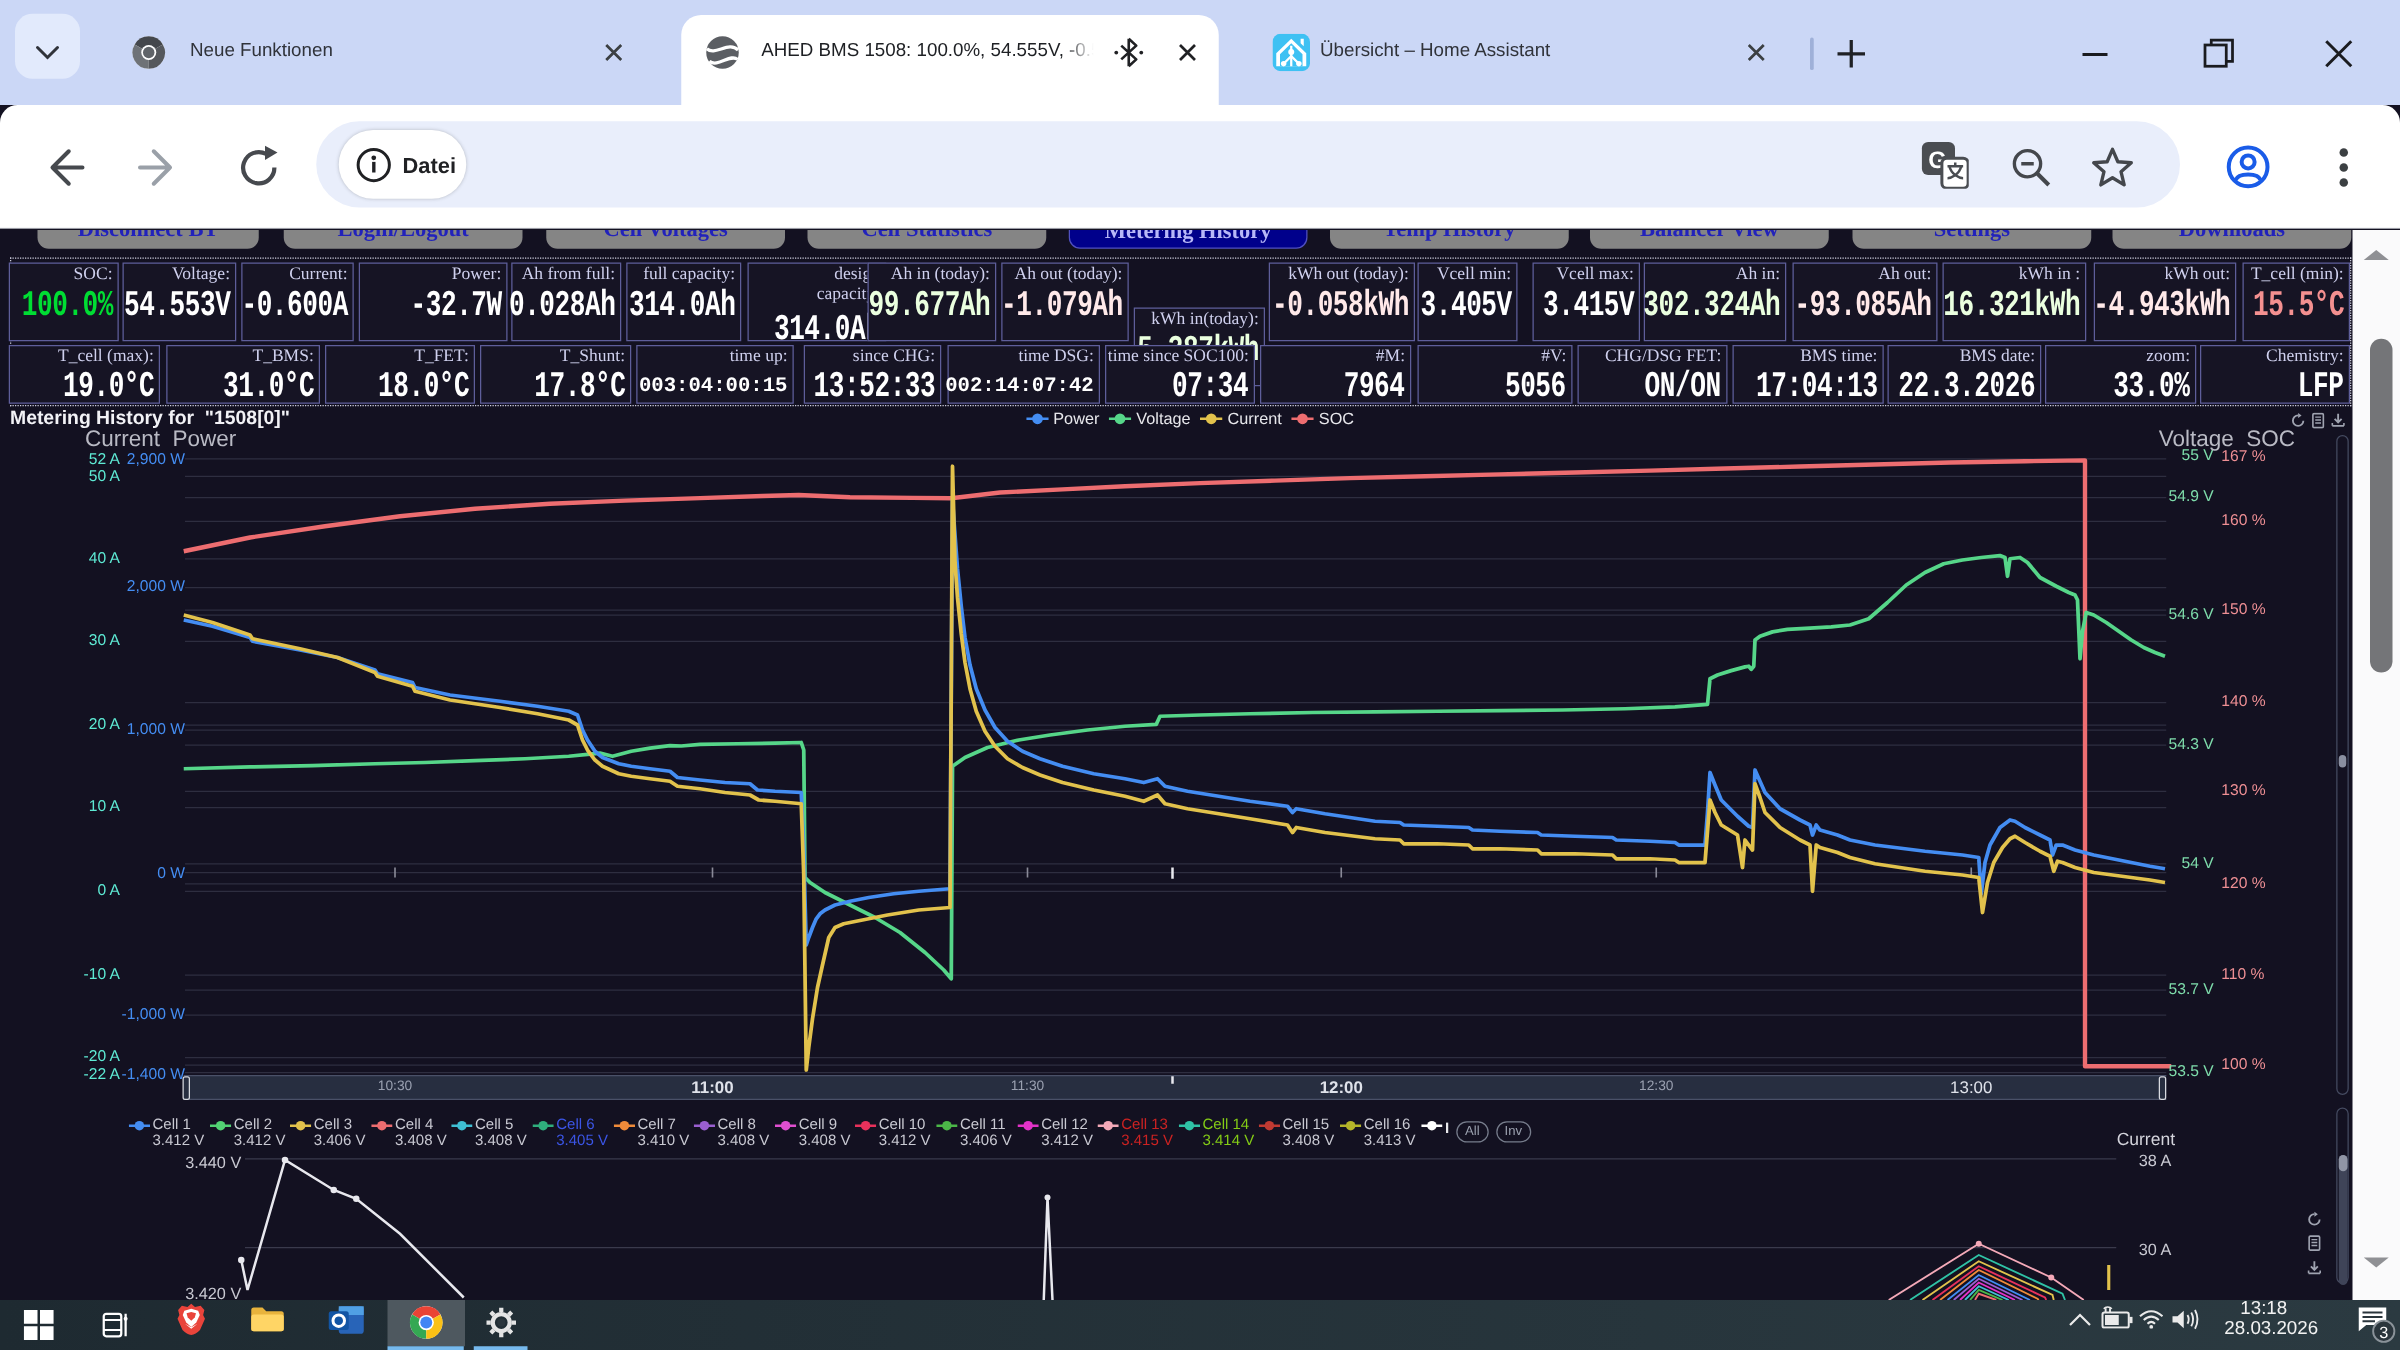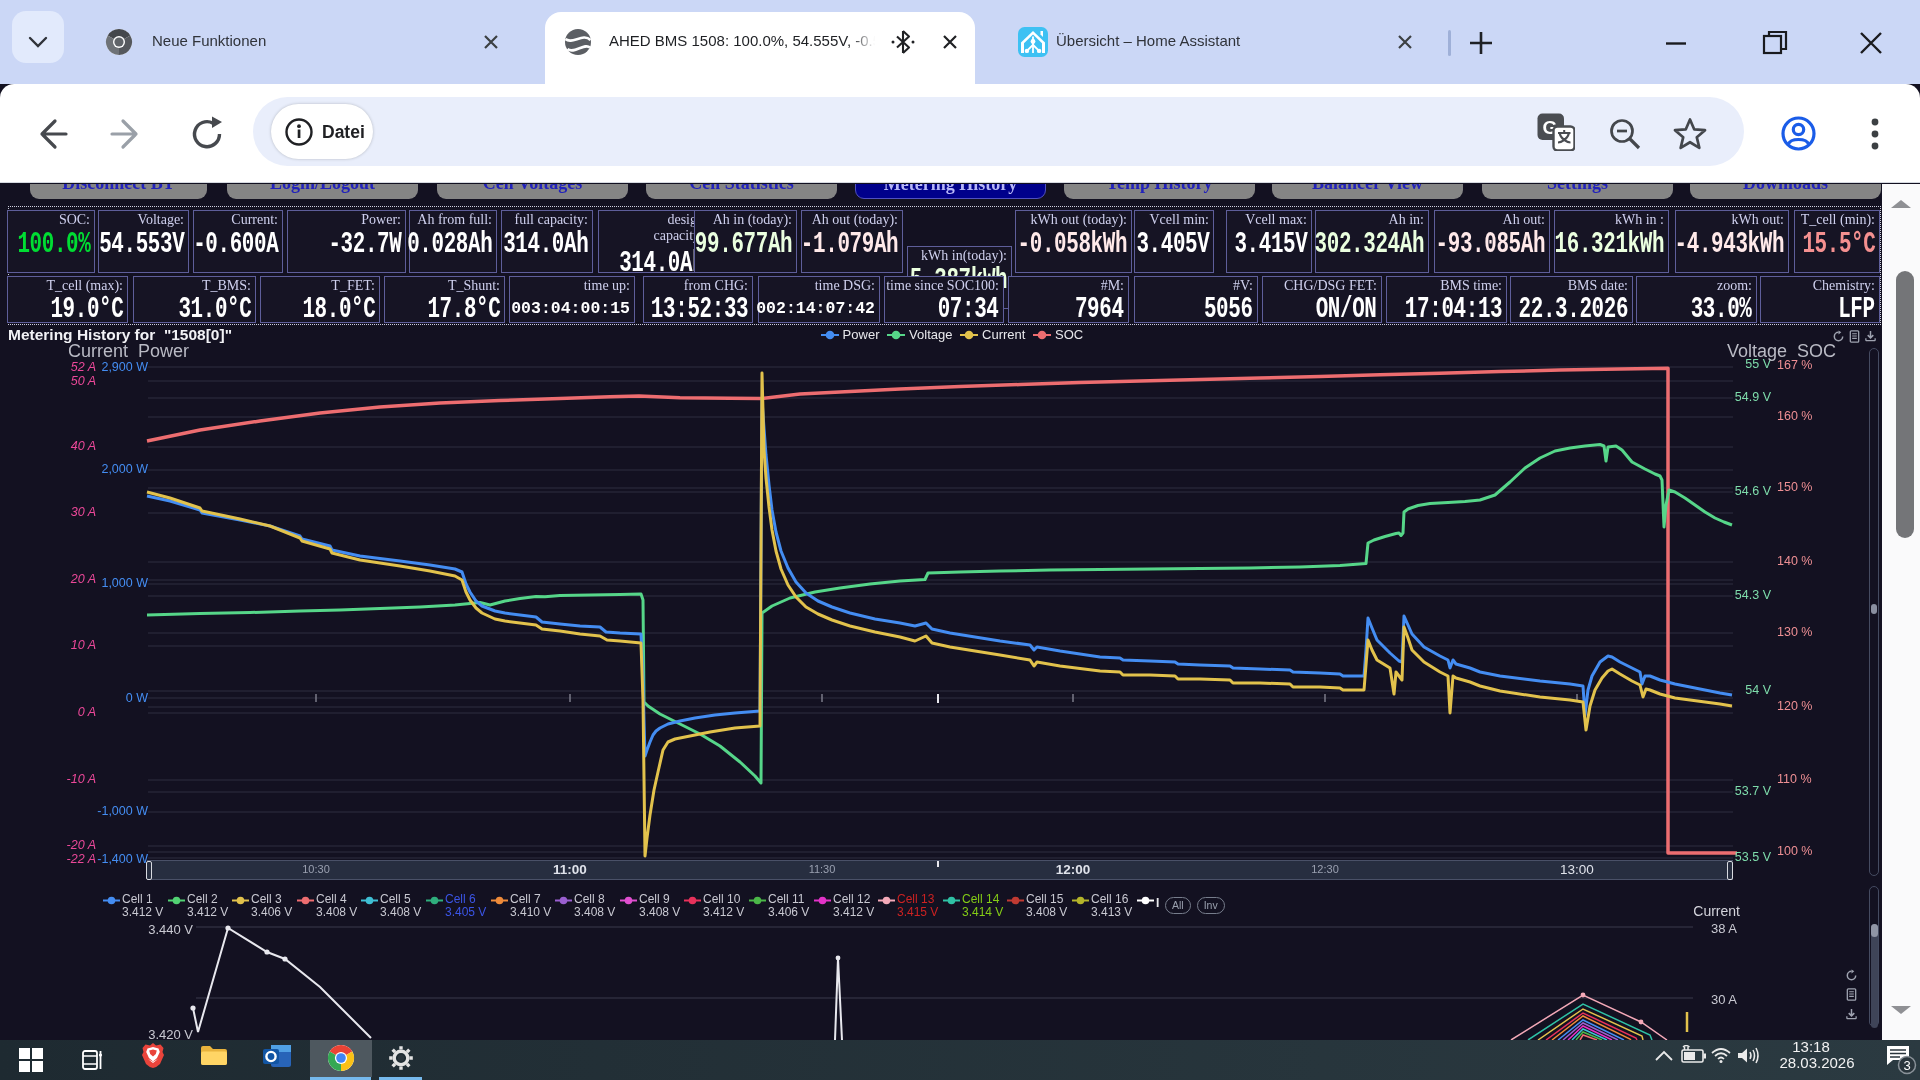--- a/index.html
+++ b/index.html
@@ -18,21 +18,21 @@
   #url { position:absolute; left:390px; top:112px; width:1125px; font-size:28px; color:#1e2024; white-space:nowrap; overflow:hidden; }
 
   #page { position:absolute; left:0; top:184px; width:1882px; height:856px; background:#131121; overflow:hidden; }
   .pbtn { position:absolute; top:-14px; height:29px; border-radius:9px; background:#858585; color:#2222bb; font-family:"Liberation Serif",serif; font-weight:bold; font-size:18px; text-align:center; line-height:27px; overflow:hidden; }
   #grid { position:absolute; left:8px; top:22px; width:1873px; height:119px; border:1px dotted #cfcfdf; }
   .cell { position:absolute; border:1px solid #5e5e9a; background:#161424; }
   .cell .lab { position:absolute; top:1px; right:4px; font-family:"Liberation Serif",serif; font-size:14px; color:#cfd0ee; text-align:right; line-height:16px; white-space:nowrap; }
   .cell .val { position:absolute; right:4px; font-family:"Liberation Mono",monospace; font-weight:bold; font-size:29px; letter-spacing:-0.5px; transform:scaleX(0.72); transform-origin:100% 0%; color:#fff; white-space:nowrap; }
 
   .yl,.bl,.gl,.rl,.wl { position:absolute; font-size:12.5px; height:15px; line-height:15px; white-space:nowrap; }
-  .yl { color:#ec4899;font-style:italic; }
+  .yl { color:#5eead4; }
   .bl { color:#448df2; }
   .gl { color:#7edcab; }
   .rl { color:#ee8f94; }
   .wl { color:#b9bac4; font-size:18px; }
 
   .ci { position:absolute; top:709px; white-space:nowrap; }
   .ci svg { vertical-align:top; margin-top:3px; }
   .ci .t { display:inline-block; font-size:12px; line-height:13px; color:#c9c9d2; margin-left:2px; }
 
   #taskbar { position:absolute; left:0; top:1040px; width:1920px; height:40px; background:linear-gradient(90deg,#1e2a31,#2b3a41); }
@@ -248,21 +248,21 @@
       </div>
 <div class="cell" style="left:384px;top:92px;width:121px;height:47px;">
         <div class="lab">T_Shunt:</div>
         <div class="val" style="top:16px;color:#fff;">17.8°C</div>
       </div>
 <div class="cell" style="left:509px;top:92px;width:126px;height:47px;">
         <div class="lab">time up:</div>
         <div class="val" style="top:22px;font-size:16.5px;transform:none;letter-spacing:0;color:#fff;">003:04:00:15</div>
       </div>
 <div class="cell" style="left:643px;top:92px;width:110px;height:47px;">
-        <div class="lab">from CHG:</div>
+        <div class="lab">since CHG:</div>
         <div class="val" style="top:16px;color:#fff;">13:52:33</div>
       </div>
 <div class="cell" style="left:758px;top:92px;width:122px;height:47px;">
         <div class="lab">time DSG:</div>
         <div class="val" style="top:22px;font-size:16.5px;transform:none;letter-spacing:0;color:#fff;">002:14:07:42</div>
       </div>
 <div class="cell" style="left:884px;top:92px;width:120px;height:47px;">
         <div class="lab">time since SOC100:</div>
         <div class="val" style="top:16px;color:#fff;">07:34</div>
       </div>

